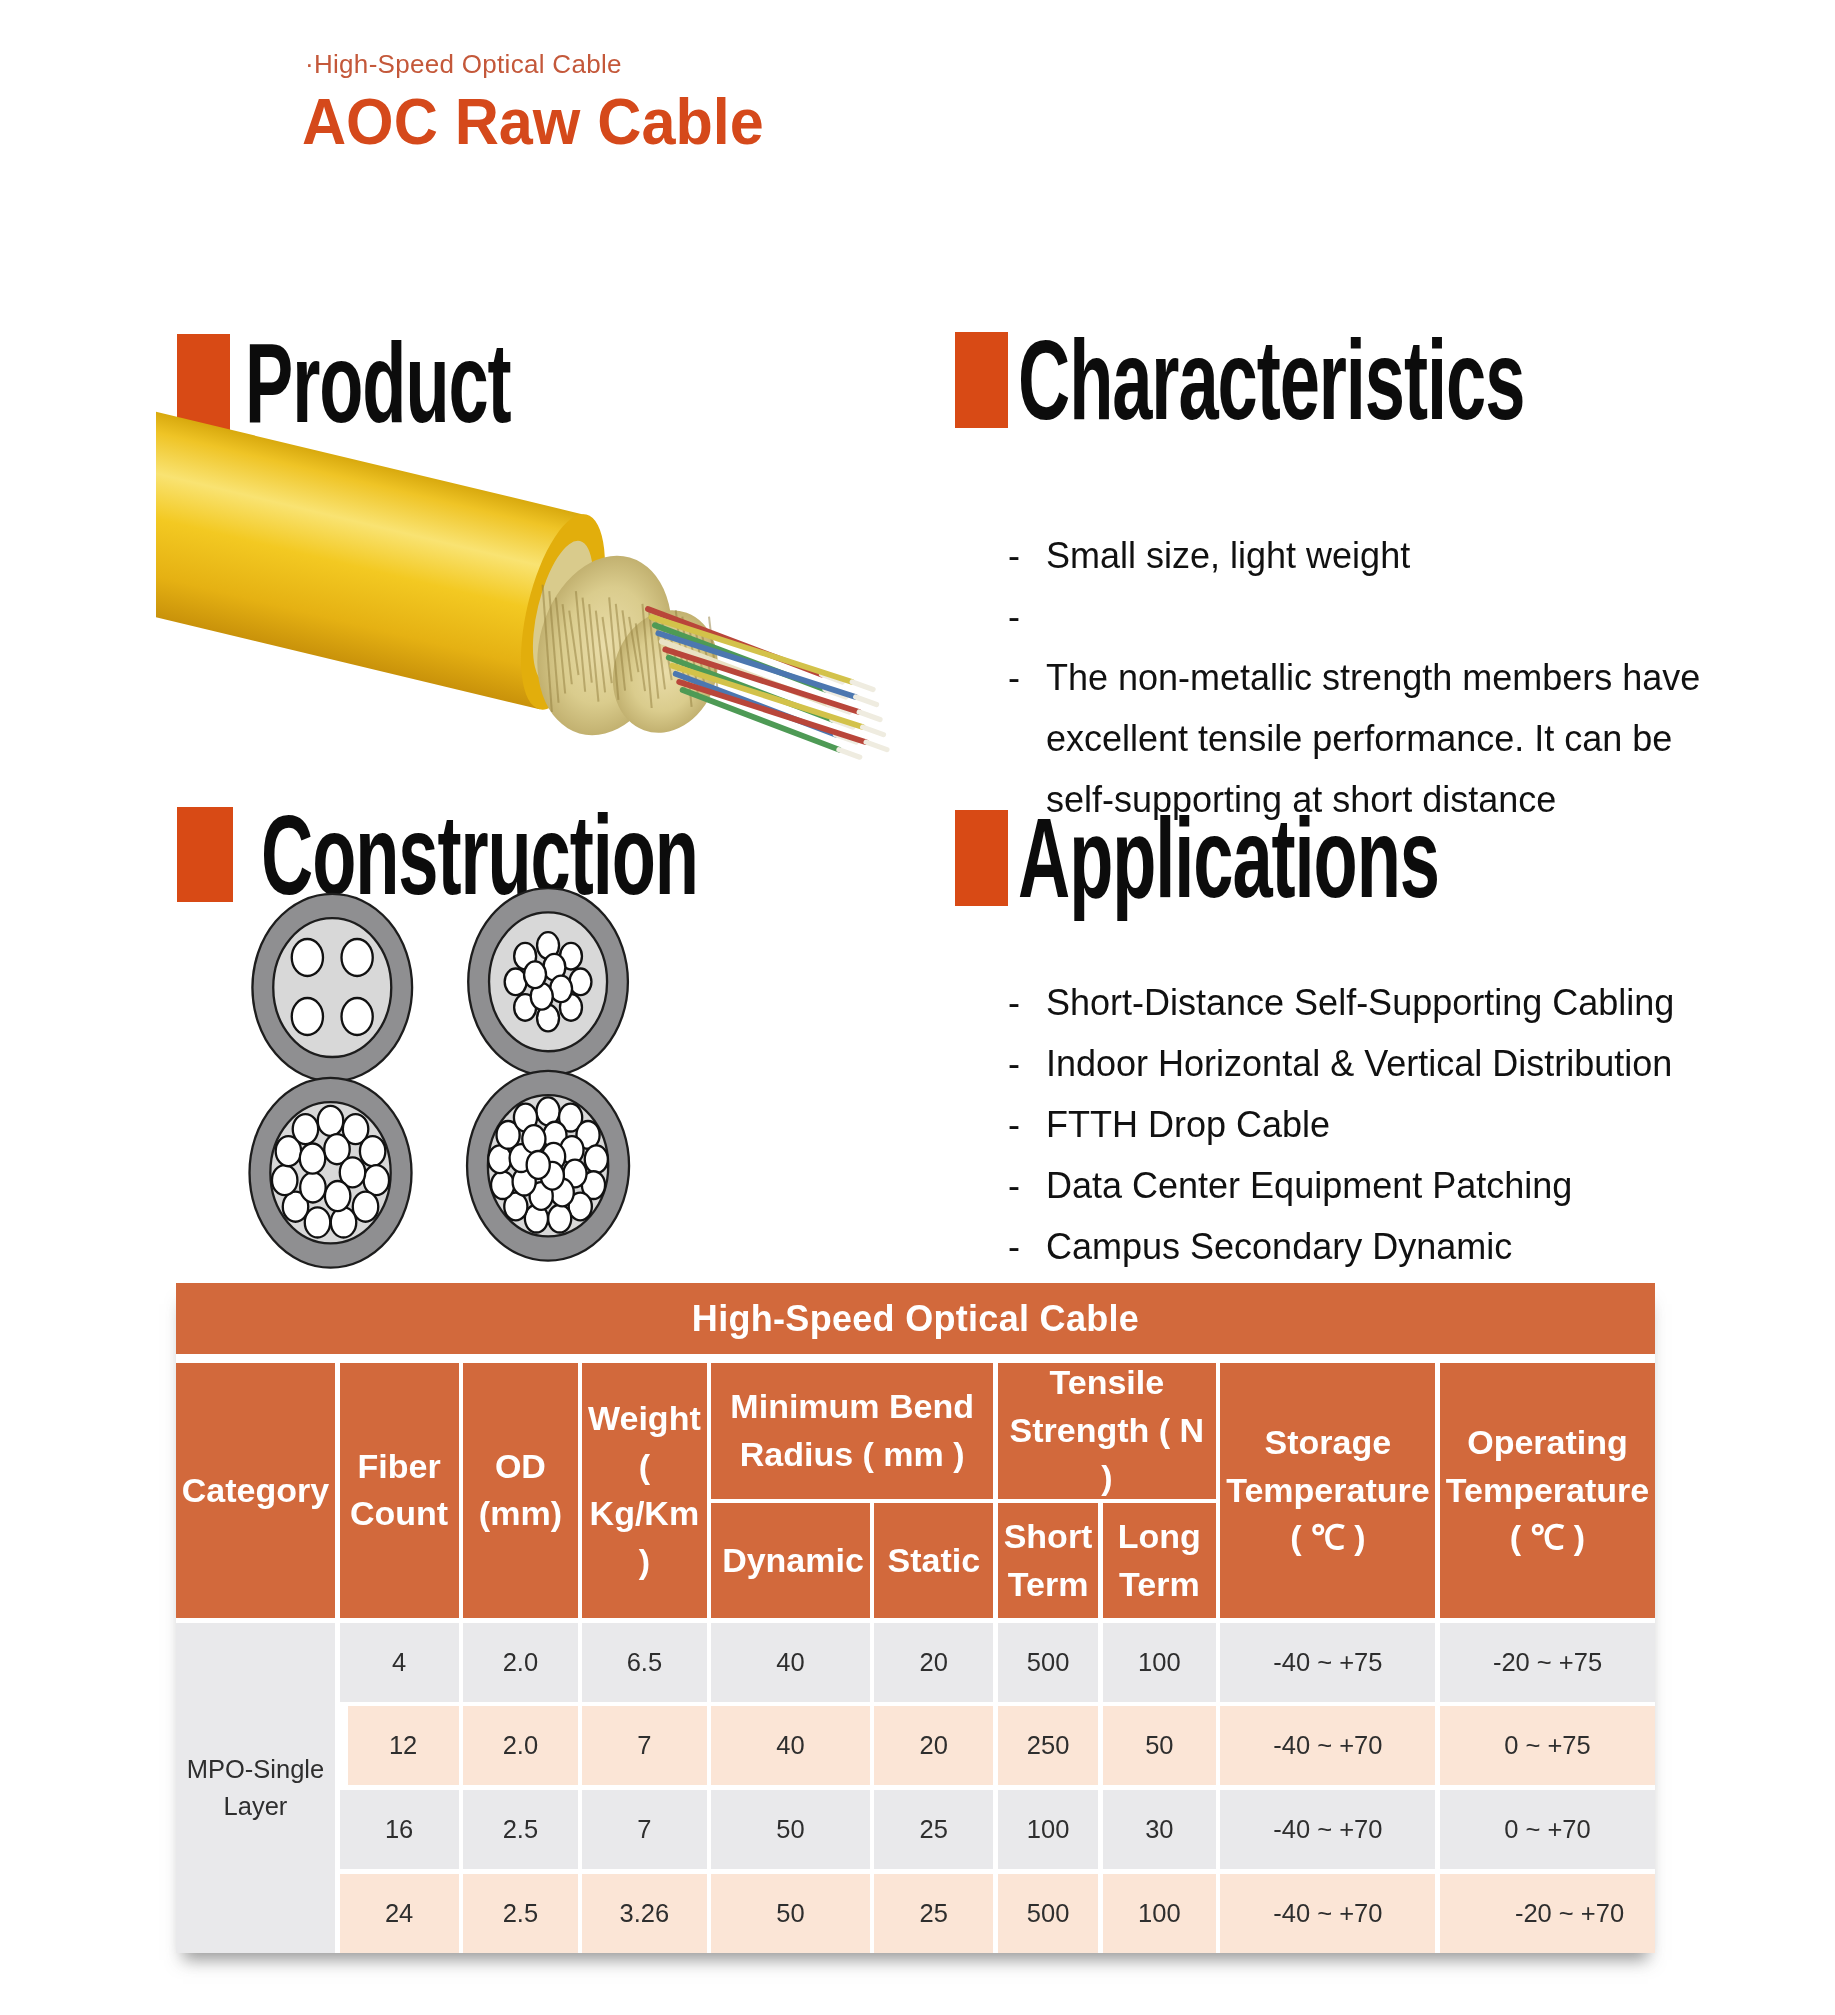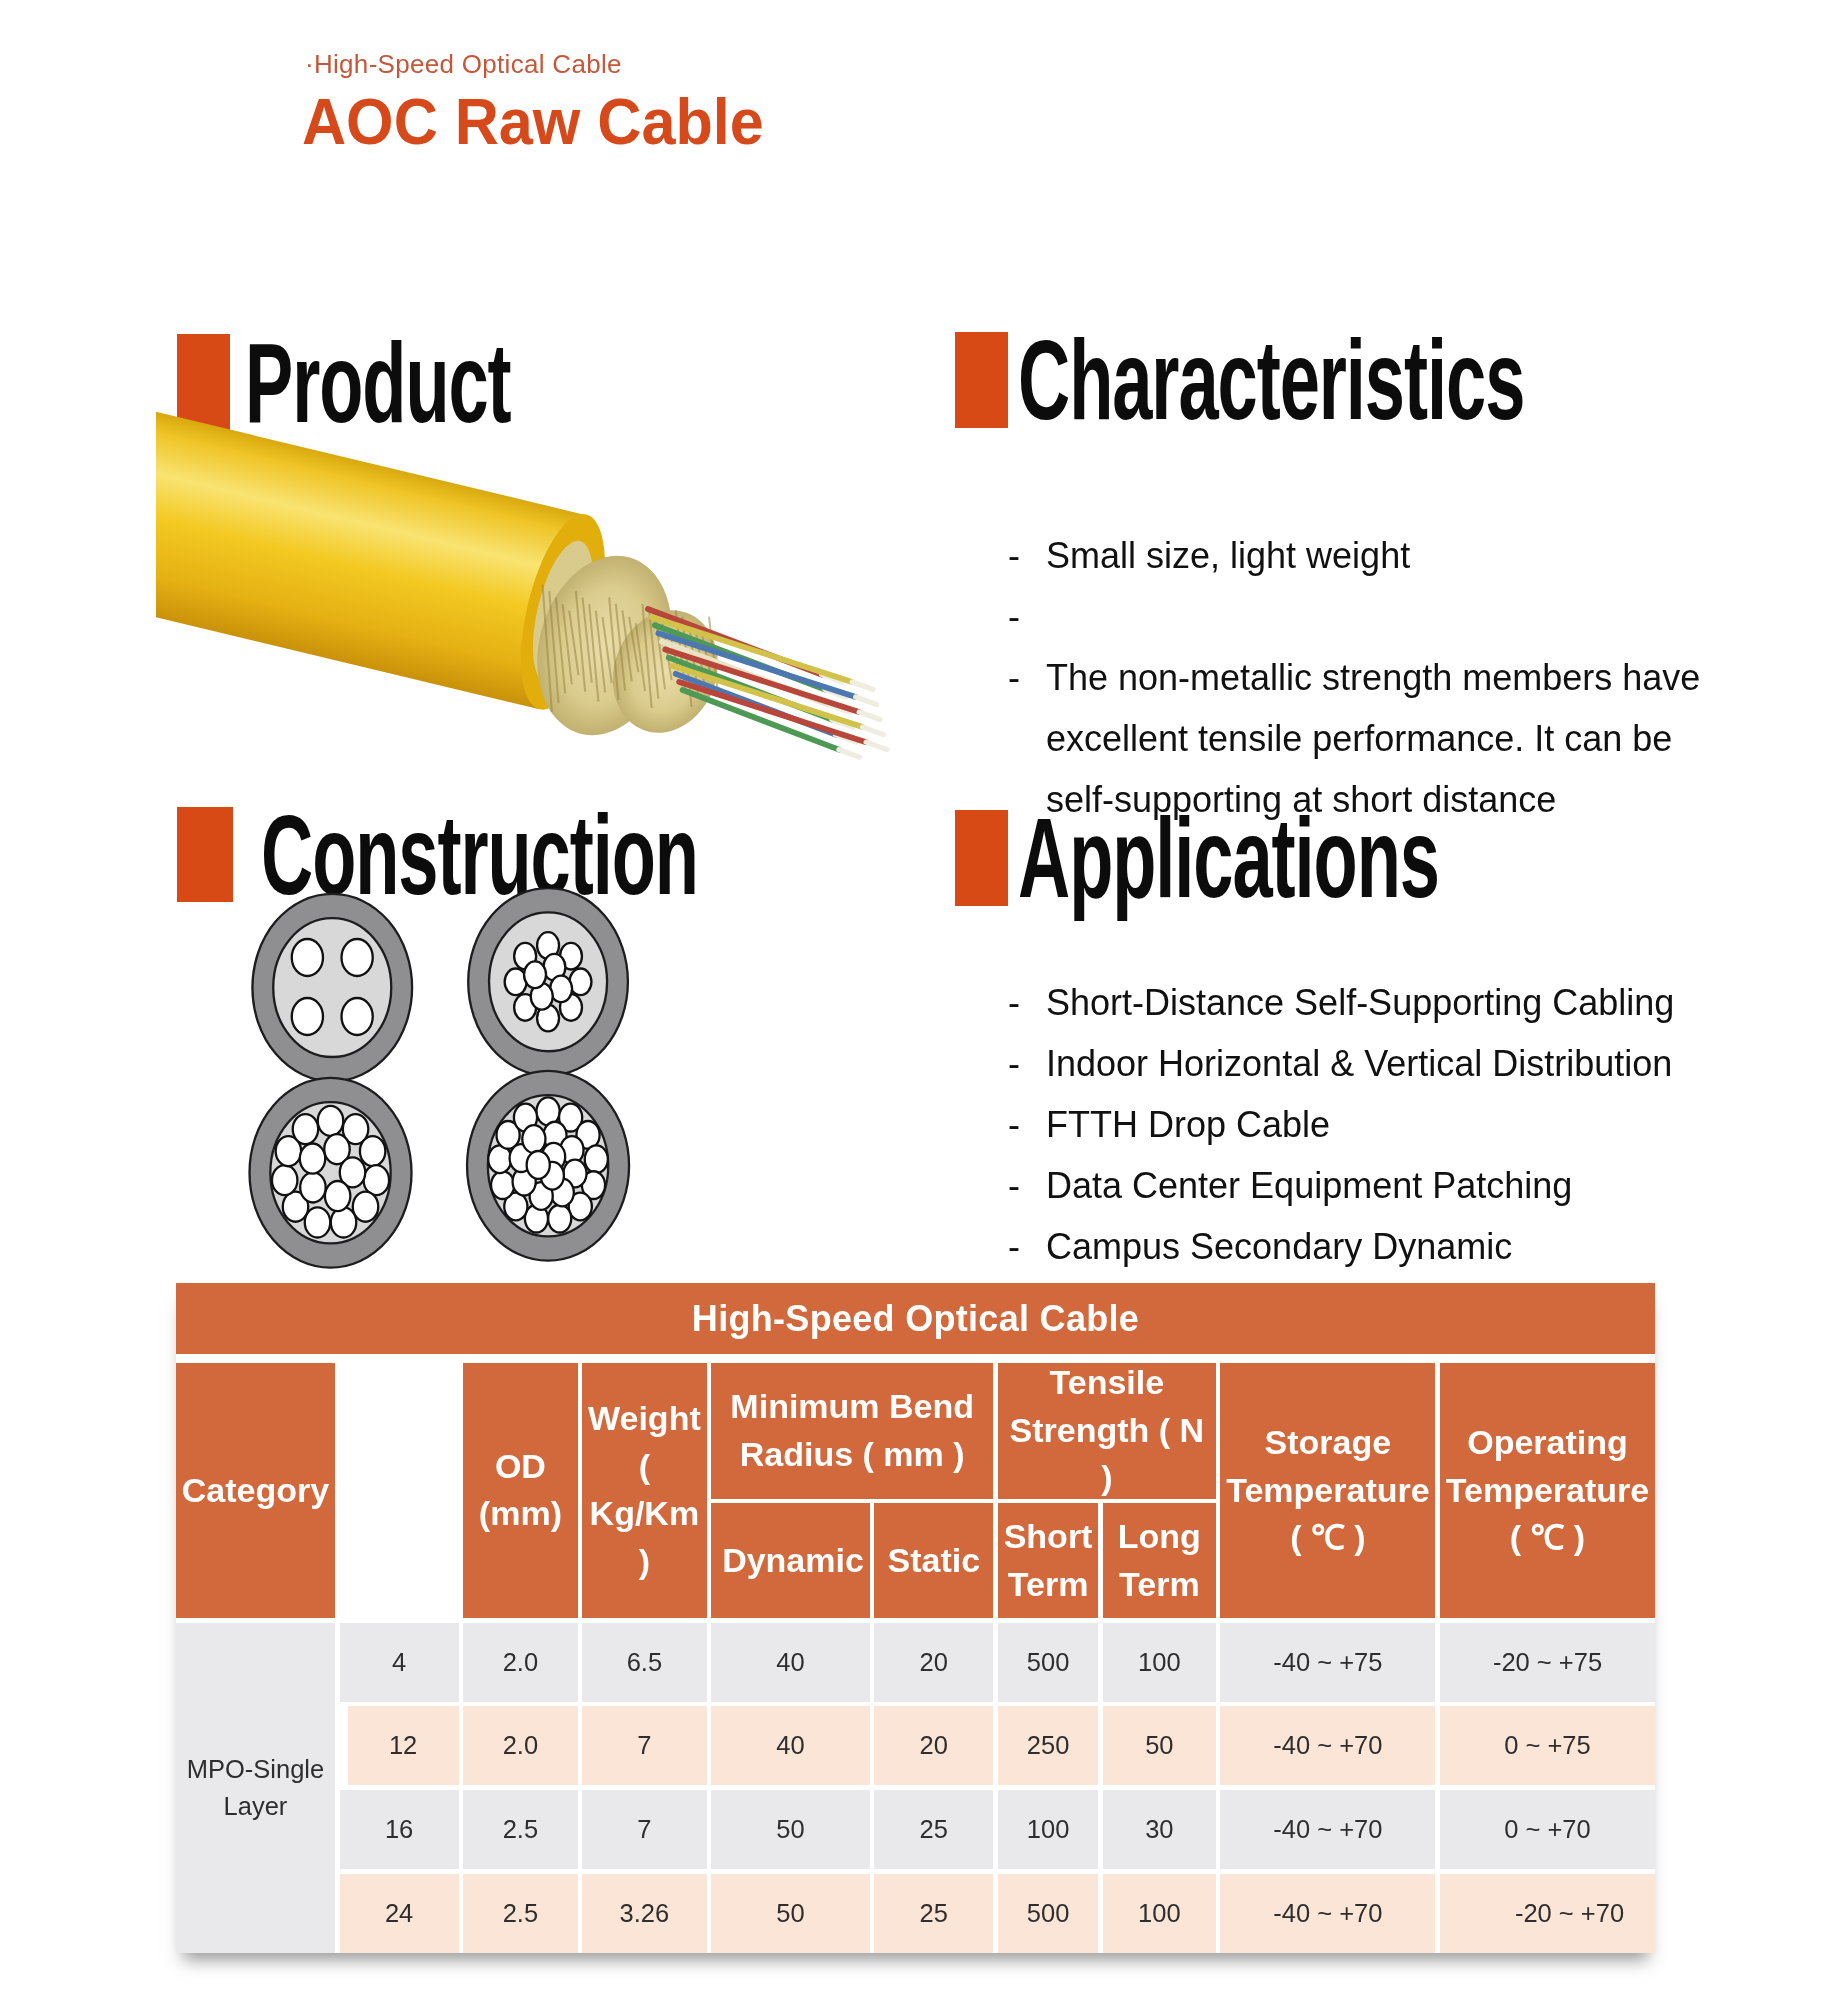--- a/index.html
+++ b/index.html
@@ -279,20 +279,21 @@
     <li>
       <span class="dash">-</span>
       <span class="li-text">Campus Secondary Dynamic</span>
     </li>
   </ul>
 
 <div class="abs spec-table">
   <div class="spec-title">High-Speed Optical Cable</div>
   <div class="spec-grid">
     <div class="cell hcell h-cat">Category</div>
+    <div class="cell hcell h-fiber">Fiber Count</div>
     <div class="cell hcell h-od">OD (mm)</div>
     <div class="cell hcell h-weight">Weight ( Kg/Km )</div>
     <div class="cell hcell h-bend">Minimum Bend Radius ( mm )</div>
     <div class="cell hcell h-dyn">Dynamic</div>
     <div class="cell hcell h-stat">Static</div>
     <div class="cell hcell h-tens">Tensile Strength ( N )</div>
     <div class="cell hcell h-short">Short Term</div>
     <div class="cell hcell h-store">Storage Temperature ( ℃ )</div>
     <div class="cell hcell h-long">Long Term</div>
     <div class="cell hcell h-oper">Operating Temperature ( ℃ )</div>

